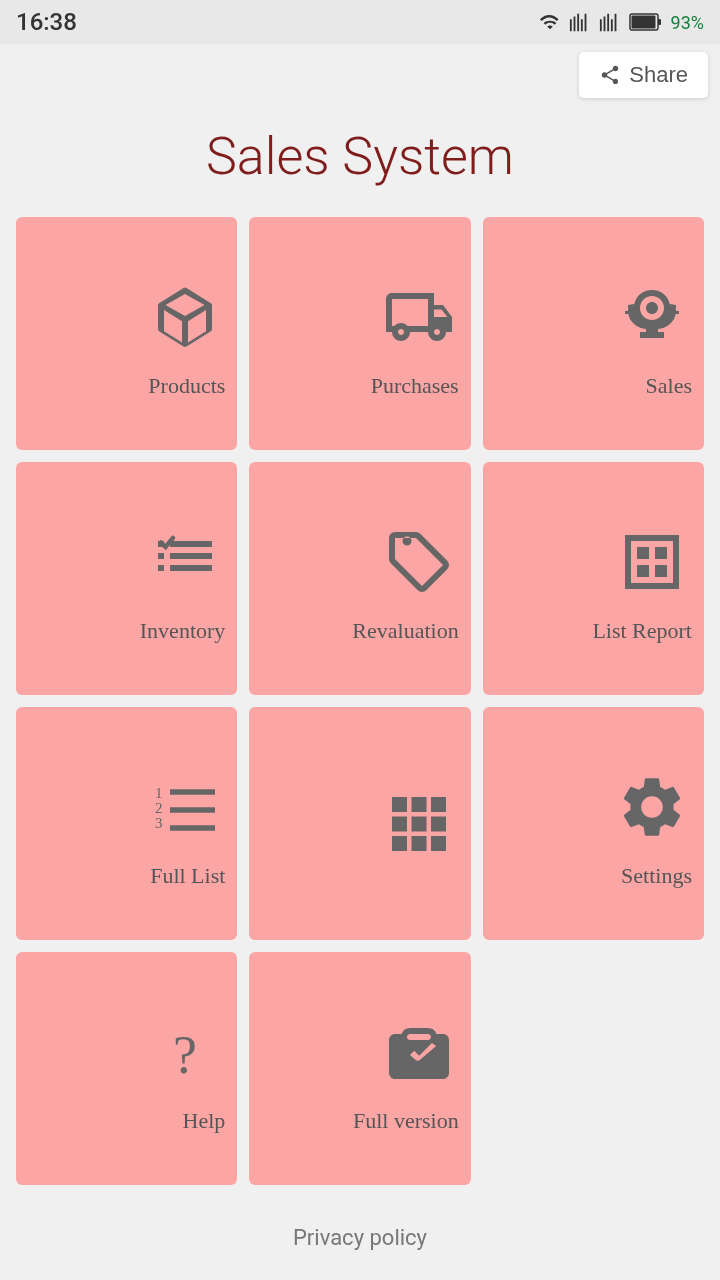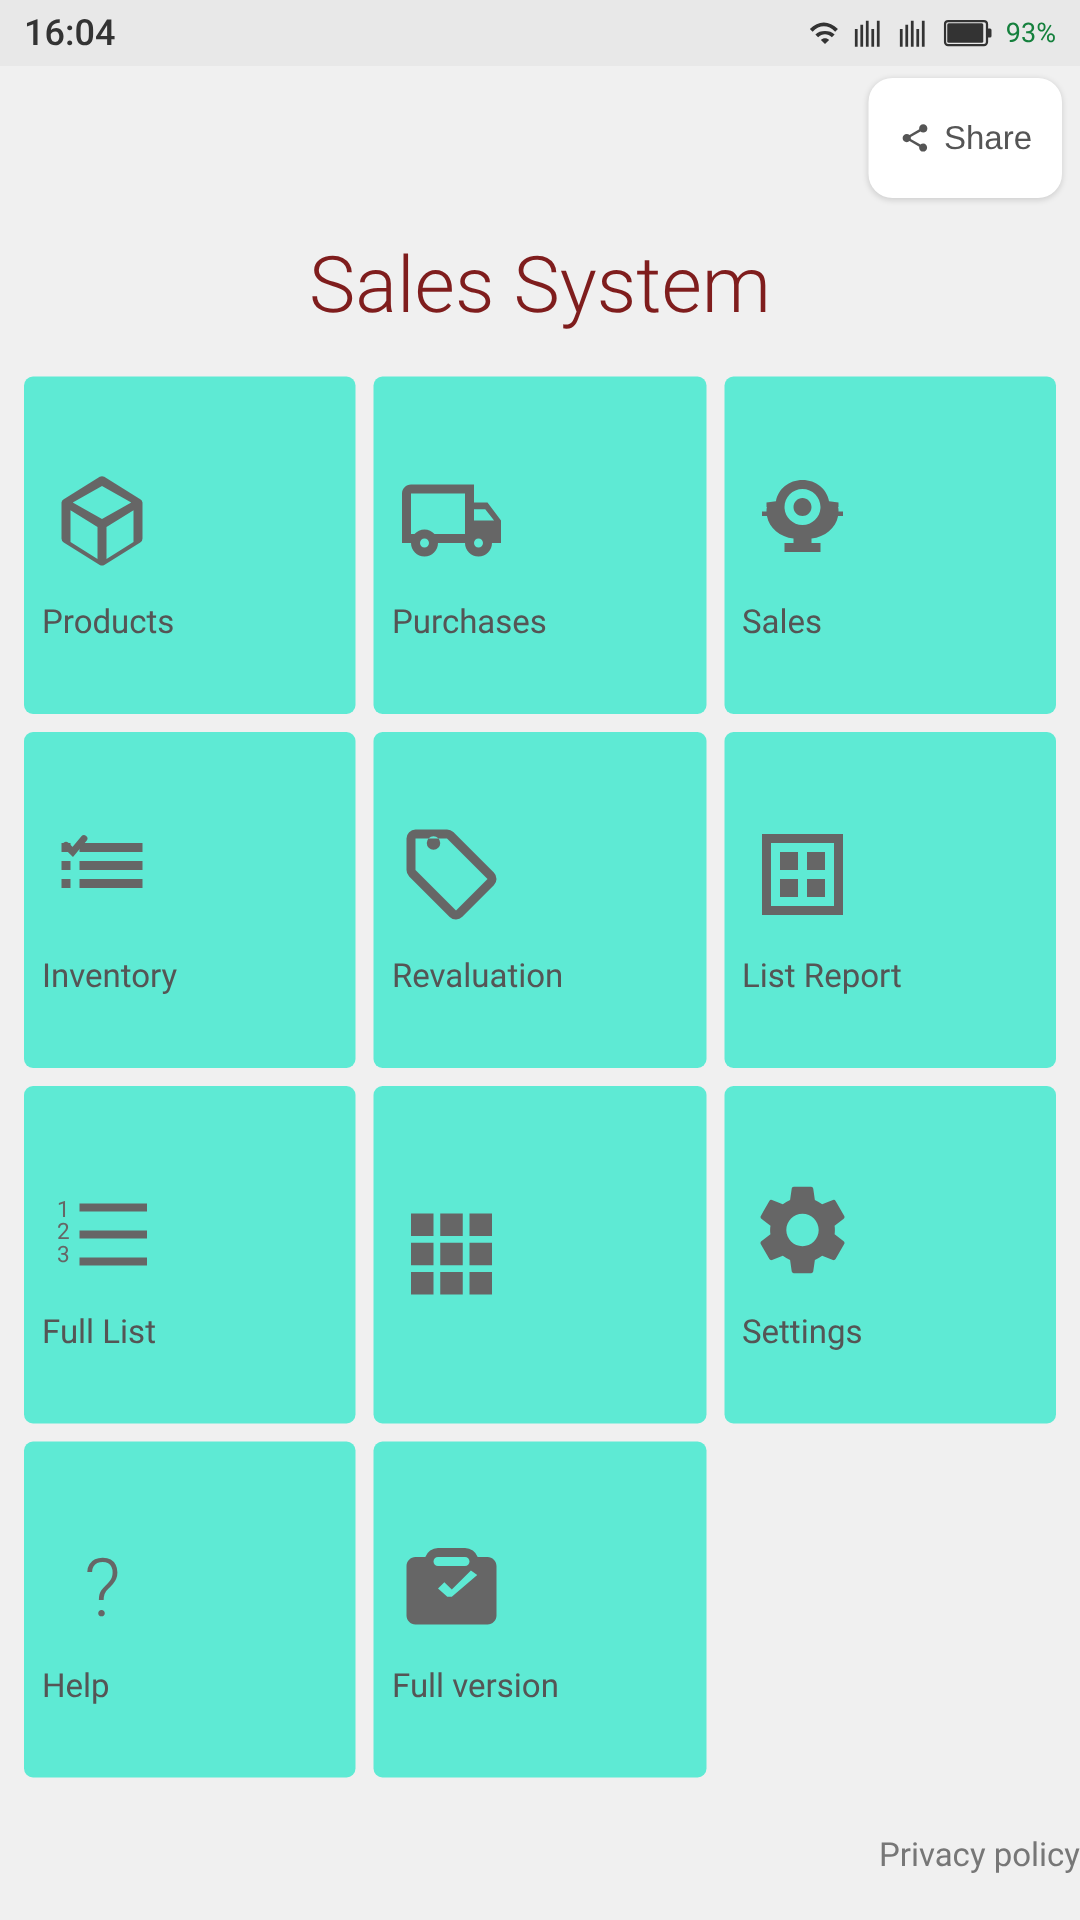--- a/index.html
+++ b/index.html
@@ -46,22 +46,22 @@
     
     .share-bar {
       display: flex;
       justify-content: flex-end;
       padding: 8px 12px;
       background: #f0f0f0;
     }
     .share-button {
       background: white;
       border: none;
-      border-radius: 16px;
-      padding: 27px 20px;
+      border-radius: 5px;
+      padding: 10px 20px;
       display: flex;
       align-items: center;
       gap: 8px;
       font-size: 22px;
       color: #555;
       cursor: pointer;
       box-shadow: 0 1px 4px rgba(0,0,0,0.15);
     }
 
     
@@ -76,29 +76,30 @@
     
     .grid {
       display: grid;
       grid-template-columns: repeat(3, 1fr);
       gap: 12px;
       padding: 0 16px;
       flex: 1;
     }
 
     .grid-item {
-      background: #5eead4;
+      background: #fca5a5;
       border-radius: 6px;
       display: flex;
       flex-direction: column;
-      align-items: flex-start;
+      align-items: flex-end;
       justify-content: center;
       padding: 24px 12px 16px;
       cursor: pointer;
       min-height: 160px;
+      font-family: Liberation Serif, serif;
     }
 
     .icon-wrap {
       width: 80px;
       height: 80px;
       display: flex;
       align-items: center;
       justify-content: center;
       margin-bottom: 8px;
     }
@@ -111,31 +112,31 @@
 
     .item-label {
       font-size: 22px;
       color: #555;
       text-align: center;
       margin-top: 8px;
     }
 
     
     .footer {
-      text-align: right;
+      text-align: center;
       padding: 40px 0 30px;
       font-size: 22px;
       color: #777;
     }
   </style>
 </head>
 <body>
 
 <div class="status-bar">
-  <span class="status-time">16:04</span>
+  <span class="status-time">16:38</span>
   <div class="status-icons">
 
     <svg width="22" height="22" viewBox="0 0 24 24" fill="#333">
       <path d="M1 9l2 2c5.1-5.1 11.3-5.1 16.4 0l2-2C15.1 2.7 7.1 2.7 1 9zm8 8l3 3 3-3c-1.6-1.6-4.4-1.6-6 0zm-4-4l2 2c2.8-2.8 7.2-2.8 10 0l2-2C15.7 9.7 8.3 9.7 5 13z"></path>
     </svg>
 
     <svg width="22" height="22" viewBox="0 0 24 24" fill="#333">
       <path d="M1 9h2v13H1zm4-3h2v16H5zm4-3h2v19H9zm4 6h2v13h-2zm4-6h2v19h-2z"></path>
     </svg>
 

